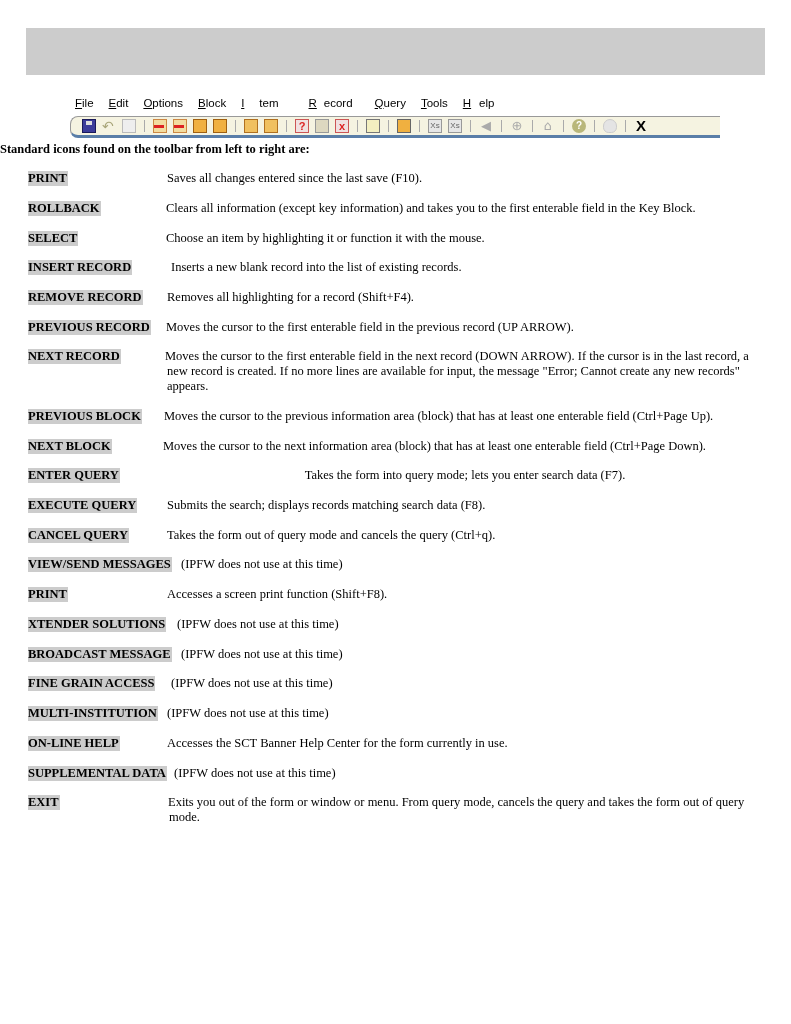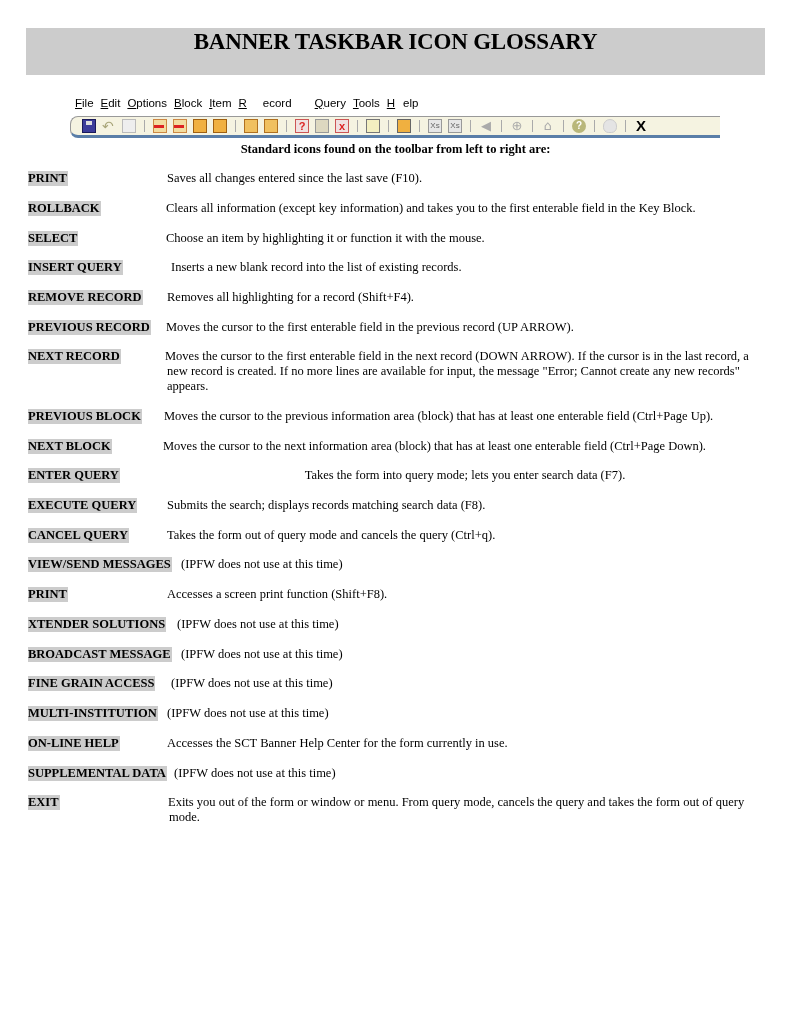--- a/index.html
+++ b/index.html
@@ -1,20 +1,20 @@
 <!DOCTYPE html>
 <html><head>
 <meta charset="utf-8">
 <style>
   html, body { margin: 0; padding: 0; background: #ffffff; }
   body { width: 791px; height: 1024px; position: relative; font-family: "Liberation Serif", serif; color: #000; overflow: hidden; }
   .header { position: absolute; left: 26px; top: 28px; width: 739px; height: 47px; background: #cccccc; text-align: center; }
   .header .title { font-weight: bold; font-size: 23px; line-height: 26px; padding-top: 1px; letter-spacing: -0.2px; }
   .header .date { font-weight: bold; font-size: 16px; line-height: 18px; }
-  .menubar { position: absolute; left: 75px; top: 97px; font-family: "Liberation Sans", sans-serif; font-size: 11.5px; display: flex; gap: 0; }
+  .menubar { position: absolute; left: 75px; top: 97px; font-family: "Liberation Sans", sans-serif; font-size: 11.5px; display: flex; gap: 8px; }
   .menubar span { margin-right: 7px; }
   .menubar u { text-decoration: underline; }
   .toolbar { position: absolute; left: 70px; top: 116px; width: 650px; height: 22px; background: #f5f3e1; border: 1px solid #999; border-right: none; border-radius: 8px 0 0 8px; border-bottom: 3px solid #5a7ea8; display: flex; align-items: center; padding-left: 8px; box-sizing: border-box; }
   .tb-icon { width: 14px; height: 14px; margin: 0 3px; box-sizing: border-box; display: inline-block; position: relative; }
   .tb-sep { width: 1px; height: 12px; background: #aaa; margin: 0 5px; display: inline-block; }
   .ic-save { background: #3c3c9a; border: 1px solid #1a1a5a; }
   .ic-save::after { content: ""; position: absolute; left: 3px; top: 1px; width: 6px; height: 4px; background: #ddd; }
   .ic-rollback { color: #a9a67a; font-size: 14px; line-height: 14px; font-family: "DejaVu Sans", sans-serif; }
   .ic-select { background: #eee; border: 1px solid #bbb; }
   .ic-red { background: #f2dca0; border: 1px solid #c84; }
@@ -23,39 +23,38 @@
   .ic-block { background: #f0c060; border: 1px solid #b07020; }
   .ic-qred { background: #f0e0e0; border: 1px solid #c55; color: #d22; font-size: 11px; text-align: center; line-height: 12px; font-weight: bold; font-family: "Liberation Sans", sans-serif; }
   .ic-qgray { background: #ddd8c0; border: 1px solid #999; }
   .ic-msg { background: #f3efc0; border: 1px solid #777; }
   .ic-print { background: #f0b040; border: 1px solid #666; }
   .ic-xs { background: #e6e6e6; border: 1px solid #999; font-size: 8px; color: #666; text-align: center; line-height: 12px; font-family: "Liberation Sans", sans-serif; }
   .ic-grey { color: #aaa; font-size: 13px; line-height: 14px; text-align: center; font-family: "DejaVu Sans", sans-serif; }
   .ic-help { border-radius: 50%; background: #b9b77a; color: #fff; font-size: 10px; font-weight: bold; text-align: center; line-height: 14px; font-family: "Liberation Sans", sans-serif; }
   .ic-bulb { border-radius: 50% 50% 40% 40%; background: #e4e4e4; border: 1px solid #ccc; }
   .ic-exit { font-family: "Liberation Sans", sans-serif; font-weight: bold; font-size: 15px; line-height: 14px; text-align: center; width: 14px; }
-  .subtitle { position: absolute; left: 0; width: 791px; top: 142px; text-align: center; font-weight: bold; font-size: 12.5px; }
+  .subtitle { position: absolute; left: 0; width: 791px; top: 142px; font-weight: bold; font-size: 12.5px; }
   .entry { position: absolute; left: 28px; font-size: 12.5px; line-height: 15px; }
   .term { position: absolute; left: 0; top: 0; background: #cccccc; font-weight: bold; white-space: nowrap; padding-right: 1px; }
   .desc { position: absolute; top: 0; white-space: normal; }
 </style>
 </head>
 <body>
 
 <div class="header">
-  <div class="title">BANNER TASKBAR ICON GLOSSARY</div>
 </div>
 
 <div class="menubar">
   <span><u>F</u><span style="margin:0">ile</span></span>
   <span><u>E</u><span style="margin:0">dit</span></span>
   <span><u>O</u><span style="margin:0">ptions</span></span>
   <span><u>B</u><span style="margin:0">lock</span></span>
-  <span><u>I</u><span style="margin:0">tem</span></span>
-  <span><u>R</u><span style="margin:16px">ecord</span></span>
+  <span><u>I</u><span style="margin:15px">tem</span></span>
+  <span><u>R</u><span style="margin:7px">ecord</span></span>
   <span><u>Q</u><span style="margin:0">uery</span></span>
   <span><u>T</u><span style="margin:0">ools</span></span>
   <span><u>H</u><span style="margin:8px">elp</span></span>
 </div>
 
 <div class="toolbar">
   <span class="tb-icon ic-save"></span>
   <span class="tb-icon ic-rollback">↶</span>
   <span class="tb-icon ic-select"></span>
   <span class="tb-sep"></span>
@@ -99,21 +98,21 @@
 </div>
 <div class="entry" style="top:201px;">
   <span class="term">ROLLBACK</span>
   <span class="desc" style="left:138px;width:610px;">Clears all information (except key information) and takes you to the first enterable field in the Key Block.</span>
 </div>
 <div class="entry" style="top:231px;">
   <span class="term">SELECT</span>
   <span class="desc" style="left:138px;width:600px;">Choose an item by highlighting it or function it with the mouse.</span>
 </div>
 <div class="entry" style="top:260px;">
-  <span class="term">INSERT QUERY</span>
+  <span class="term">INSERT RECORD</span>
   <span class="desc" style="left:143px;width:600px;">Inserts a new blank record into the list of existing records.</span>
 </div>
 <div class="entry" style="top:290px;">
   <span class="term">REMOVE RECORD</span>
   <span class="desc" style="left:139px;width:600px;">Removes all highlighting for a record (Shift+F4).</span>
 </div>
 <div class="entry" style="top:320px;">
   <span class="term">PREVIOUS RECORD</span>
   <span class="desc" style="left:138px;width:600px;">Moves the cursor to the first enterable field in the previous record (UP ARROW).</span>
 </div>

